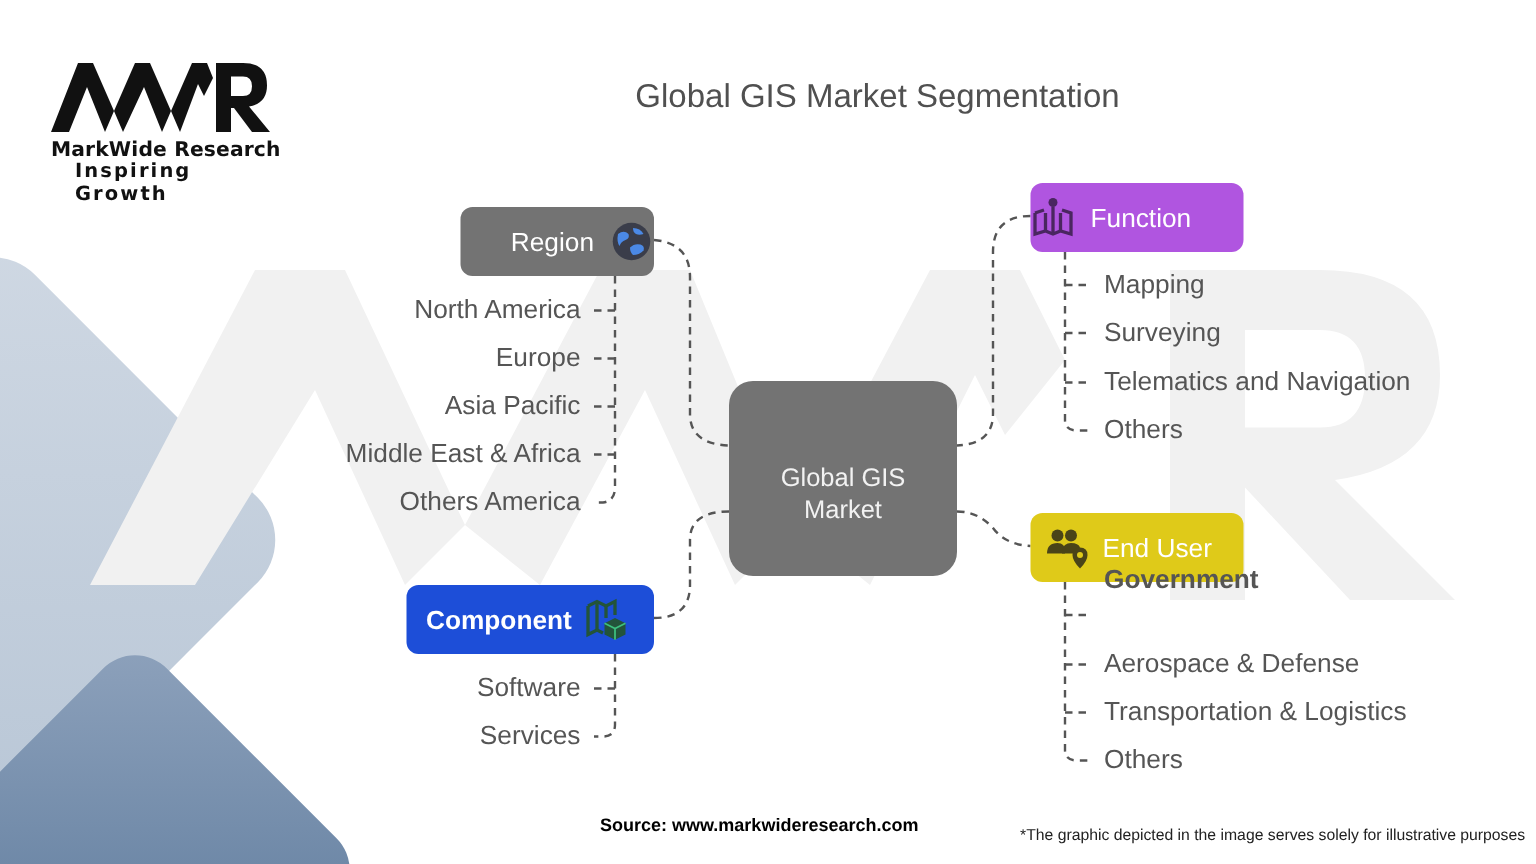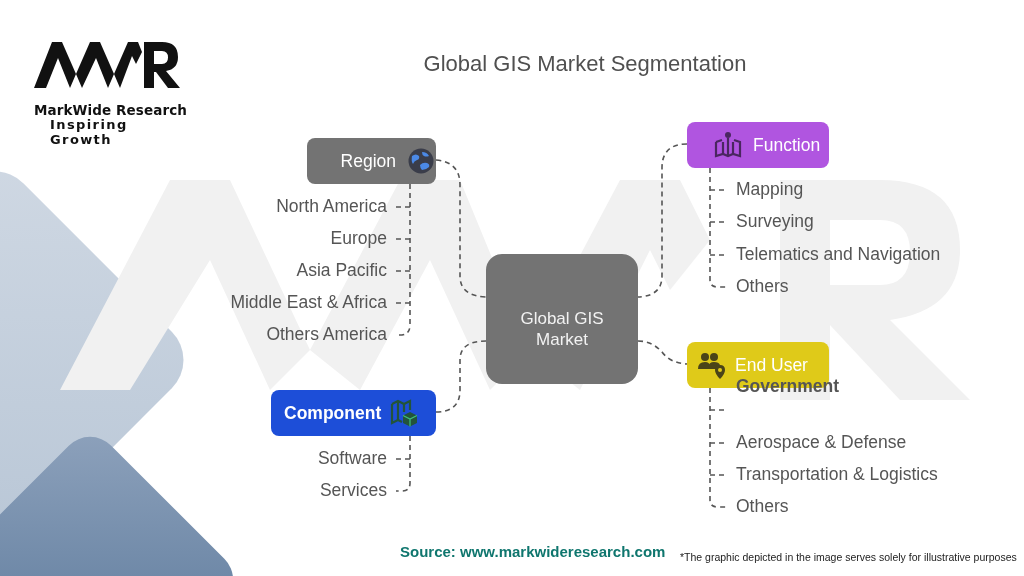--- a/index.html
+++ b/index.html
@@ -18,21 +18,21 @@
       background: linear-gradient(135deg, #8ea2bc 0%, #4f6f93 100%);
       transform: rotate(45deg); border-radius: 30px;
     }
 
     
     .watermark { position: absolute; left: 60px; top: 160px; width: 920px; height: 260px; }
 
     
     .logo { position: absolute; left: 30px; top: 38px; width: 160px; }
     .logo svg { display: block; }
-    .logo-name { font-family: "DejaVu Sans", sans-serif; font-weight: bold; font-size: 13.5px; color: #111; letter-spacing: 0.1px; margin-top: 12px; margin-left: 4px; }
+    .logo-name { font-family: "DejaVu Sans", sans-serif; font-weight: bold; font-size: 13.5px; color: #111; letter-spacing: 0.1px; margin-top: 2px; margin-left: 4px; }
     .logo-tag { font-family: "DejaVu Sans", sans-serif; font-weight: bold; font-size: 13px; color: #111; letter-spacing: 1.4px; margin-left: 20px; margin-top: -1px; }
 
     .title { position: absolute; left: 0; width: 1170px; top: 51px; text-align: center; font-size: 22px; color: #505050; }
 
     
     .connectors { position: absolute; left: 0; top: 0; width: 1024px; height: 576px; }
 
     
     .center-node {
       position: absolute; left: 486px; top: 254px; width: 152px; height: 130px;
@@ -42,32 +42,32 @@
     }
 
     
     .pill {
       position: absolute; height: 46px; border-radius: 8px;
       display: flex; align-items: center; color: #ffffff; font-size: 17.5px;
     }
     .pill .icon { width: 30px; height: 30px; display: flex; align-items: center; justify-content: center; }
     .pill-region { left: 307px; top: 138px; width: 129px; background: #737373; padding-left: 18px; justify-content: flex-end; }
     .pill-region .icon { margin-left: 10px; }
-    .pill-function { left: 687px; top: 122px; width: 142px; background: #b055e0; padding-left: 26px; }
+    .pill-function { left: 687px; top: 122px; width: 142px; background: #b055e0; padding-left: 0; }
     .pill-function .icon { margin-right: 10px; }
     .pill-component { left: 271px; top: 390px; width: 165px; background: #1d4ed8; padding-left: 13px; font-weight: bold; }
     .pill-component .icon { margin-left: 8px; }
     .pill-enduser { left: 687px; top: 342px; width: 142px; background: #dfca19; padding-left: 10px; }
     .pill-enduser .icon { margin-right: 8px; }
 
     
     .leaf { position: absolute; font-size: 17.5px; color: #555555; white-space: nowrap; }
     .leaf.right-align { text-align: right; }
 
-    .footer-source { position: absolute; left: 400px; top: 543px; font-family: "Liberation Sans", sans-serif; font-weight: bold; font-size: 15px; color: #0f766e; }
+    .footer-source { position: absolute; left: 400px; top: 543px; font-family: "Liberation Sans", sans-serif; font-weight: bold; font-size: 12px; color: #000000; }
     .footer-note { position: absolute; left: 680px; top: 551px; font-size: 10.5px; color: #222; }
   </style>
 </head>
 <body>
 
 <div class="deco deco-light"></div>
 <div class="deco deco-dark"></div>
 
 <svg class="watermark" viewBox="0 0 920 260">
   <g fill="#f1f1f1">

